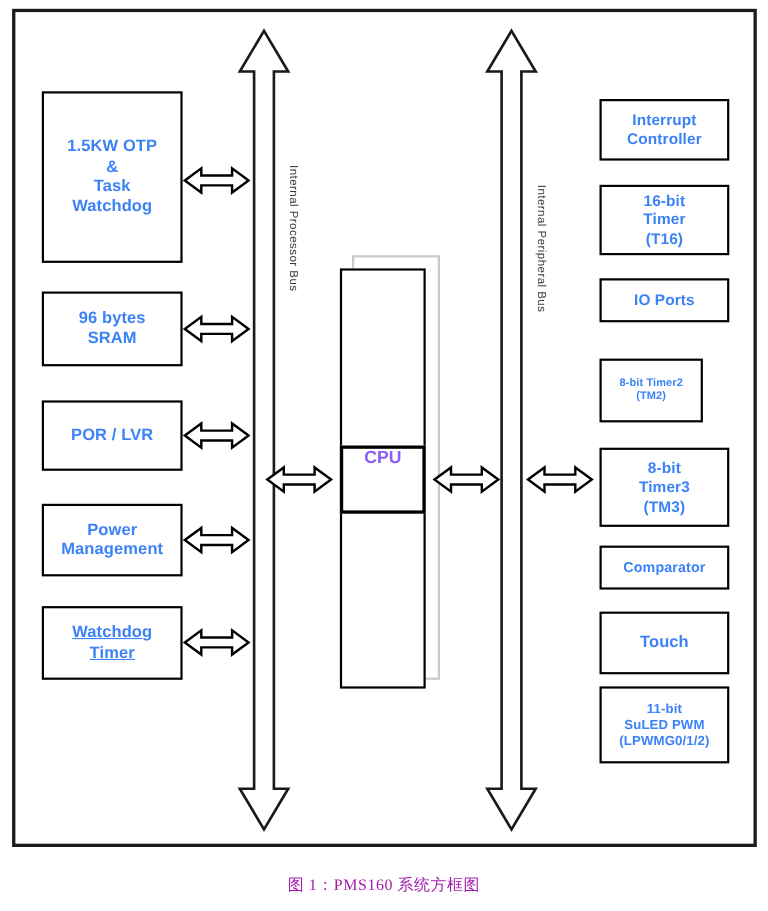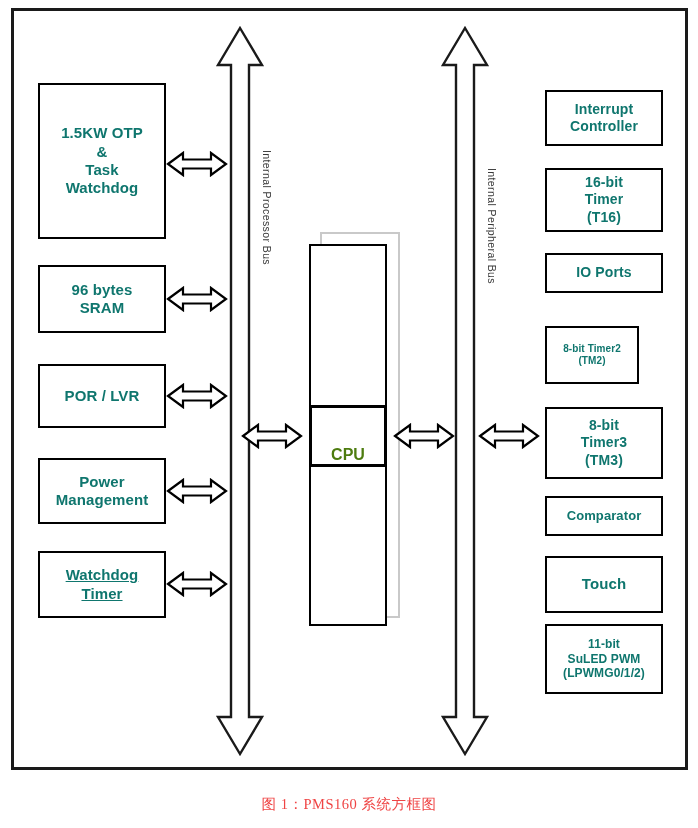--- a/index.html
+++ b/index.html
@@ -38,21 +38,21 @@
   .block {
     position: absolute;
     border: 2.5px solid #000000;
     box-sizing: border-box;
     background: #ffffff;
     display: flex;
     align-items: center;
     justify-content: center;
     text-align: center;
     font-weight: bold;
-    color: #0f766e;
+    color: #3b82f6;
     line-height: 1.22;
     letter-spacing: 0.1px;
   }
 
   .block .lines {
     display: block;
     width: 100%;
   }
   .block .lines span {
     display: block;
@@ -71,25 +71,25 @@
     border: 2.5px solid #000000;
     box-sizing: border-box;
     background: #ffffff;
   }
   .cpu-box {
     position: absolute;
     border: 3.5px solid #000000;
     box-sizing: border-box;
     background: #ffffff;
     display: flex;
-    align-items: flex-end;
+    align-items: flex-start;
     justify-content: center;
     font-weight: bold;
     font-size: 16px;
-    color: #4d7c0f;
+    color: #8b5cf6;
   }
 
   
   .bus {
     position: absolute;
   }
   .bus svg { display: block; }
   .bus-label {
     position: absolute;
     font-size: 10.5px;
@@ -103,21 +103,21 @@
   .hconn { position: absolute; }
   .hconn svg { display: block; }
 
   .caption {
     position: absolute;
     left: 0;
     top: 795px;
     width: 698px;
     text-align: center;
     font-size: 14.5px;
-    color: #ef4444;
+    color: #a21caf;
     font-family: "Liberation Serif", "DejaVu Serif", serif;
     letter-spacing: 0.5px;
   }
 </style>
 </head>
 <body>
 
 <div id="page">
 
   <div class="frame"></div>

